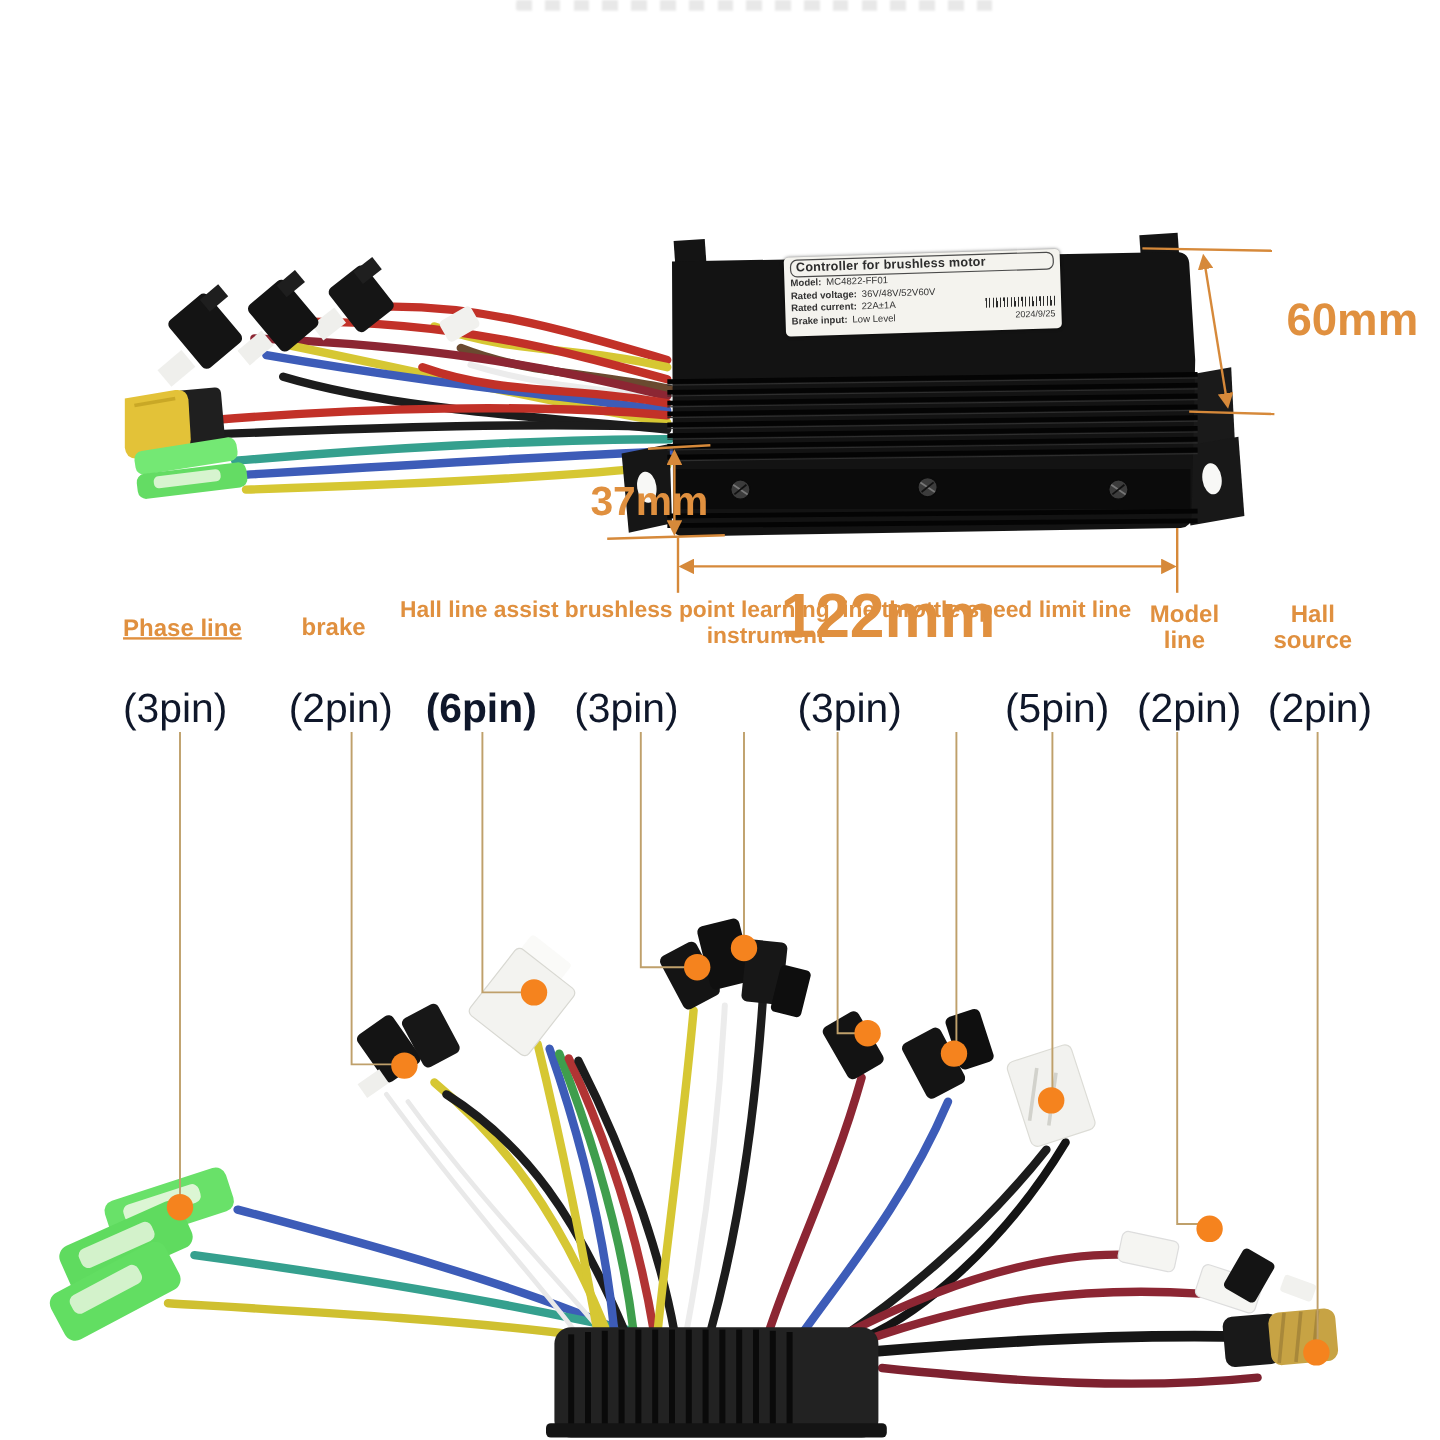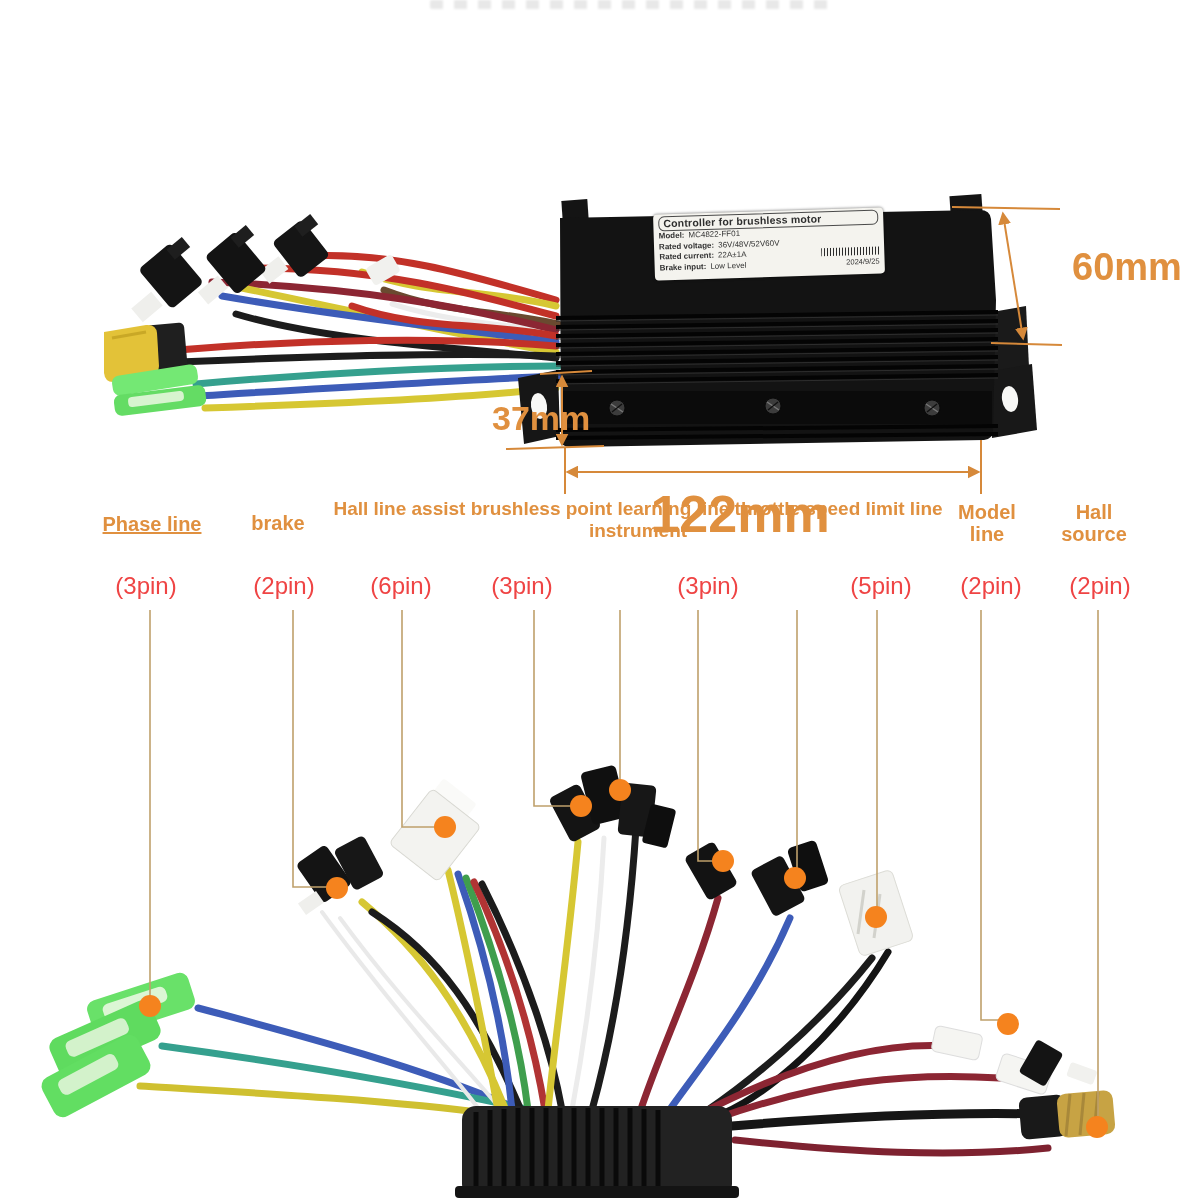--- a/index.html
+++ b/index.html
@@ -3,21 +3,21 @@
 <meta charset="utf-8">
 <style>
   html,body{margin:0;padding:0;background:#fff;}
   #canvas{position:relative;width:1200px;height:1200px;background:#fff;overflow:hidden;
           font-family:"Liberation Sans","DejaVu Sans",sans-serif;}
   svg{position:absolute;left:0;top:0;}
   .txt{position:absolute;color:#e0903f;white-space:nowrap;}
   .dim{font-weight:600;}
   .ctr{transform:translateX(-50%);text-align:center;}
   .wlab{font-size:20px;font-weight:700;color:#e0903f;}
-  .pin{font-size:24px;font-weight:400;color:#ef4444;}
+  .pin{font-size:34px;font-weight:400;color:#0f172a;}
   .hall{width:620px;white-space:normal;line-height:1.18;font-size:19px;}
   
   #devlabel{position:absolute;left:654px;top:211px;width:230px;height:66px;
     background:#f4f3ee;border-radius:4px;transform:rotate(-1.8deg);
     box-shadow:0 0 3px rgba(0,0,0,.6);padding:2px 5px;box-sizing:border-box;z-index:2;}
   #devlabel .ttl{border:1px solid #4a4a4a;border-radius:6px;font-size:10.5px;font-weight:700;
     color:#2e2e2e;padding:0 4px;line-height:13px;letter-spacing:.2px;}
   #devlabel .lrow{display:flex;align-items:center;gap:4px;font-size:8px;color:#333;
     line-height:10.5px;}
   #devlabel .lrow .k{font-weight:600;}
@@ -305,21 +305,21 @@
     <span class="txt wlab ctr" style="left:152px;top:513px;text-decoration:underline;">Phase line</span>
     <span class="txt wlab ctr" style="left:278px;top:512px;">brake</span>
     <span class="txt wlab ctr hall" style="left:638px;top:498px;">Hall line assist brushless point learning line throttle speed limit line instrument</span>
     <span class="txt wlab ctr" style="left:987px;top:501px;">Model</span>
     <span class="txt wlab ctr" style="left:987px;top:523px;">line</span>
     <span class="txt wlab ctr" style="left:1094px;top:501px;">Hall</span>
     <span class="txt wlab ctr" style="left:1094px;top:523px;">source</span>
 
     <span class="txt pin ctr" style="left:146px;top:572px;">(3pin)</span>
     <span class="txt pin ctr" style="left:284px;top:572px;">(2pin)</span>
-    <span class="txt pin ctr" style="left:401px;top:572px;">(6pin)</span>
+    <span class="txt pin ctr" style="left:401px;top:572px;font-weight:bold;">(6pin)</span>
     <span class="txt pin ctr" style="left:522px;top:572px;">(3pin)</span>
     <span class="txt pin ctr" style="left:708px;top:572px;">(3pin)</span>
     <span class="txt pin ctr" style="left:881px;top:572px;">(5pin)</span>
     <span class="txt pin ctr" style="left:991px;top:572px;">(2pin)</span>
     <span class="txt pin ctr" style="left:1100px;top:572px;">(2pin)</span>
   </div>
 
 </div>
 
 </body></html>

